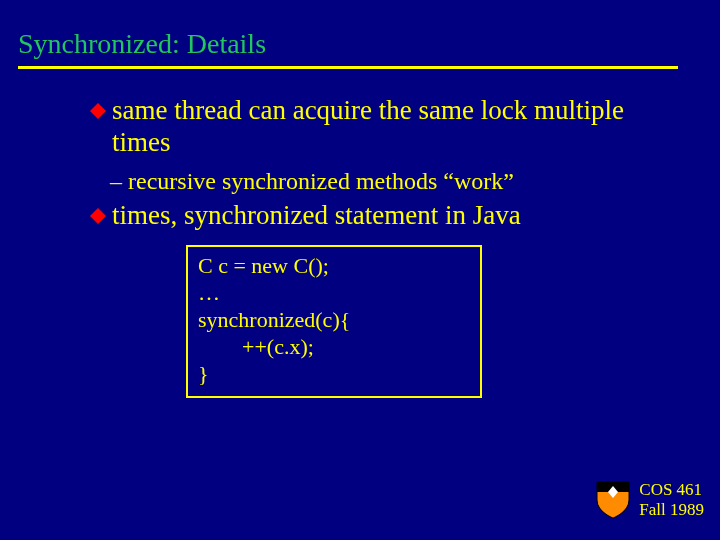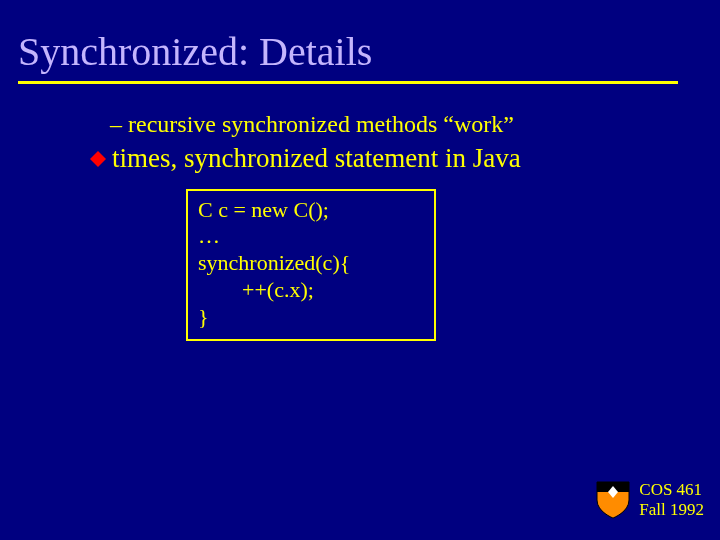--- a/index.html
+++ b/index.html
@@ -9,22 +9,22 @@
     background: #000080;
     font-family: "Times New Roman", Times, serif;
     color: #ffff00;
     overflow: hidden;
     position: relative;
   }
   .title-block {
     padding: 28px 0 0 18px;
   }
   .title {
-    color: #c4b5fd;
-    font-size: 40px;
+    color: #22c55e;
+    font-size: 28px;
     font-weight: normal;
   }
   .underline {
     margin-top: 6px;
     width: 660px;
     height: 3px;
     background: #ffff00;
   }
   .content {
     margin: 26px 0 0 90px;
@@ -49,21 +49,21 @@
   }
   .sub-row {
     margin: 8px 0 4px 20px;
     font-size: 24px;
     line-height: 1.2;
   }
   .code-box {
     margin: 14px 0 0 96px;
     border: 2px solid #ffff00;
     padding: 6px 10px 8px 10px;
-    width: 250px;
+    width: 296px;
     font-size: 22px;
     line-height: 1.22;
     white-space: pre;
   }
   .footer {
     position: absolute;
     right: 16px;
     bottom: 20px;
     display: flex;
     align-items: center;
@@ -78,20 +78,28 @@
 </head>
 <body>
 
 <div class="title-block">
   <div class="title">Synchronized: Details</div>
   <div class="underline"></div>
 </div>
 
 <div class="content">
 
+  <div class="bullet-row">
+    <span class="diamond">
+      <svg viewBox="0 0 16 16">
+          <polygon points="8,0 16,8 8,16 0,8" fill="#ff0000"></polygon>
+        </svg>
+    </span>
+    <span class="bullet-text">same thread can acquire the same lock multiple times</span>
+  </div>
 
   <div class="sub-row">– recursive synchronized methods “work”</div>
 
   <div class="bullet-row">
     <span class="diamond">
       <svg viewBox="0 0 16 16">
           <polygon points="8,0 16,8 8,16 0,8" fill="#ff0000"></polygon>
         </svg>
     </span>
     <span class="bullet-text">times, synchronized statement in Java</span>
@@ -108,15 +116,15 @@
 <div class="footer">
   <span class="shield">
     <svg viewBox="0 0 36 40">
       <path d="M2 2 H34 V20 C34 32 18 38 18 38 C18 38 2 32 2 20 Z" fill="#ff8c00" stroke="#000" stroke-width="1"></path>
       <path d="M2 2 H34 V12 H2 Z" fill="#000"></path>
       <path d="M13 12 L18 6 L23 12 L18 18 Z" fill="#fff"></path>
     </svg>
   </span>
   <span class="footer-text">
     <span>COS 461</span><br>
-    <span>Fall 1992</span>
+    <span>Fall 1989</span>
   </span>
 </div>
 
 </body></html>

